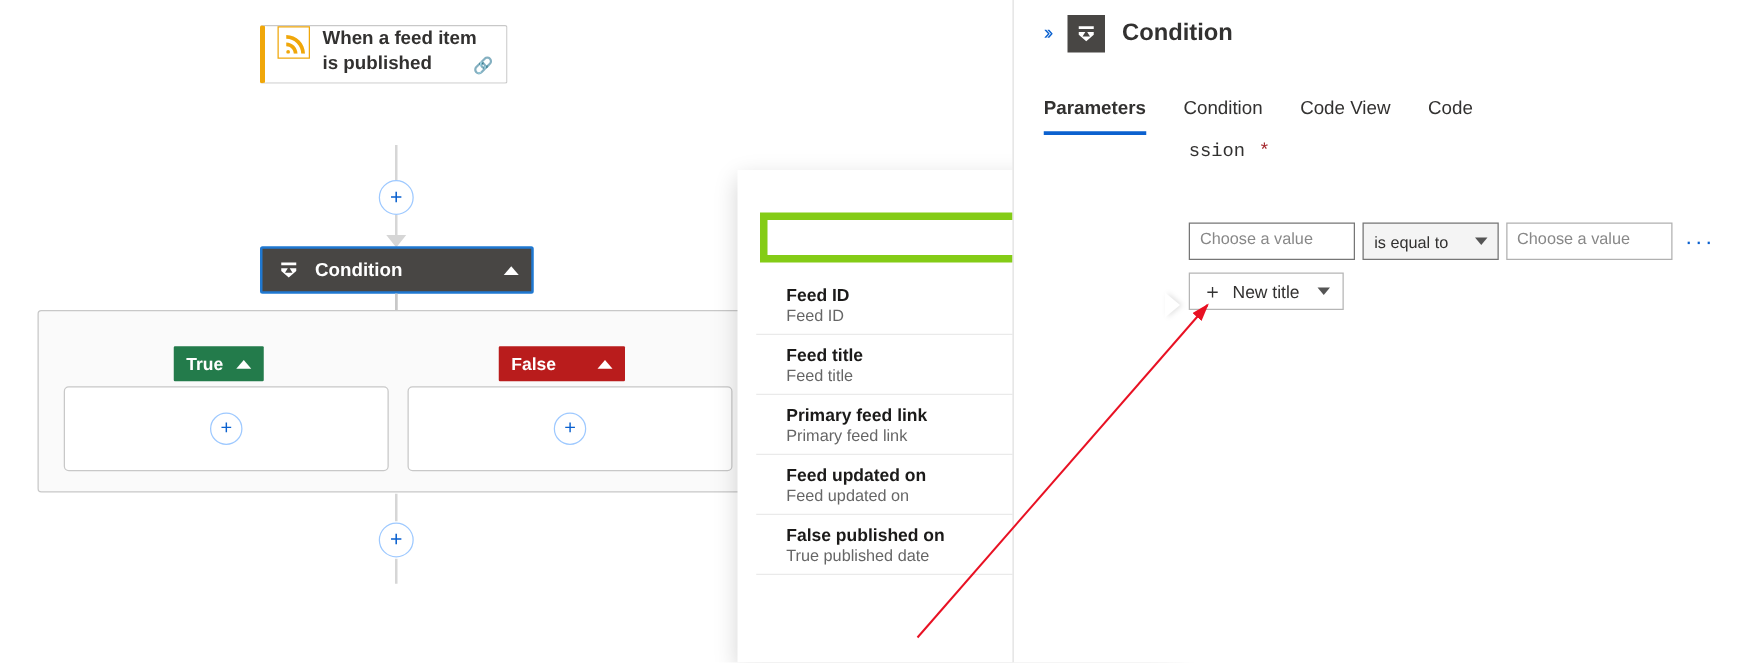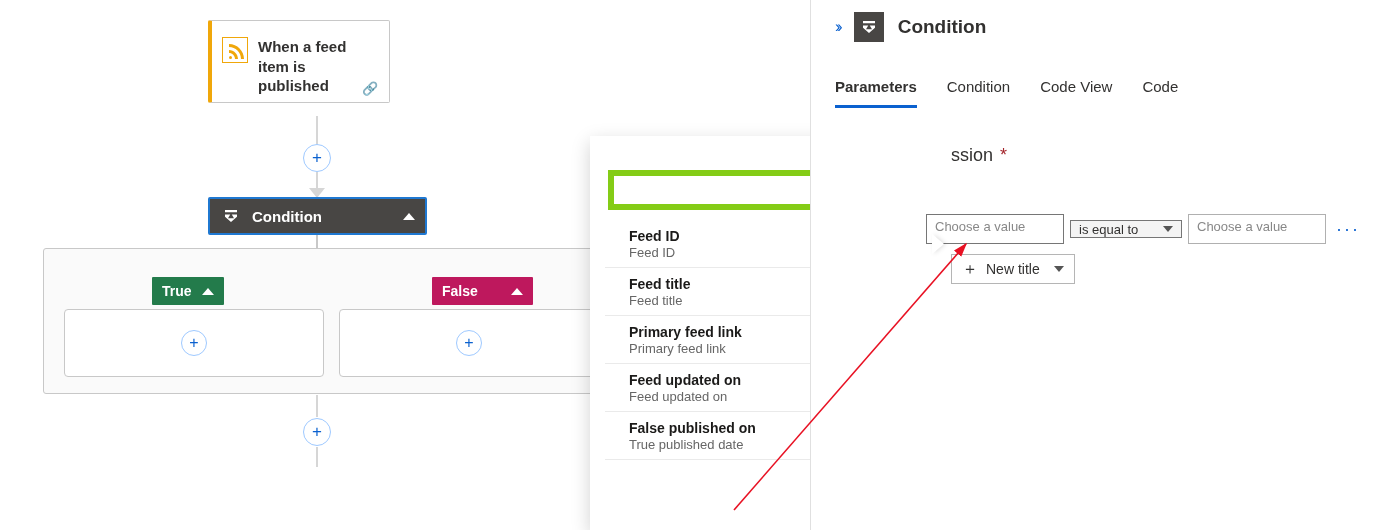--- a/index.html
+++ b/index.html
@@ -16,26 +16,26 @@
   }
   
   .canvas {
     position: absolute;
     left: 0; top: 0;
     width: 810px; height: 530px;
   }
   .trigger-card {
     position: absolute;
     left: 208px; top: 20px;
-    width: 182px;
+    width: 198px;
     border: 1px solid #c8c8c8;
     border-left: 4px solid #f0a70a;
     border-radius: 2px;
     background: #fff;
-    padding: 16px 10px 6px 10px;
+    padding: 0 10px 6px 10px;
   }
   .trigger-card .row {
     display: flex; align-items: flex-start; gap: 10px;
     font-weight: 600;
     font-size: 15px;
     line-height: 1.3;
   }
   .rss-icon {
     width: 26px; height: 26px;
     border: 1px solid #f0a70a;
@@ -100,21 +100,20 @@
     border-right: 6px solid transparent;
     border-bottom: 7px solid #fff;
   }
   .branches-box {
     position: absolute;
     left: 30px; top: 248px;
     width: 574px; height: 146px;
     border: 1px solid #c8c8c8;
     border-radius: 3px;
     background: #fafafa;
-    margin-left: 13px;
   }
   
   .branch-svg {
     position: absolute;
     left: 30px; top: 233px;
     width: 574px; height: 66px;
     pointer-events: none;
   }
   .branch-label {
     position: absolute;
@@ -122,21 +121,21 @@
     height: 28px;
     display: flex; align-items: center; gap: 10px;
     padding: 0 10px;
     color: #fff;
     font-weight: 600;
     font-size: 14px;
     border-radius: 1px;
     cursor: pointer;
   }
   .branch-label.true { left: 108px; background: #237b4b; }
-  .branch-label.false { left: 388px; background: #be185d; gap: 33px; }
+  .branch-label.false { left: 368px; background: #b91c1c; gap: 33px; }
   .branch-label .carat-up { border-bottom-color: #fff; }
   .branch-box {
     position: absolute;
     top: 60px;
     width: 260px; height: 68px;
     border: 1px solid #c8c8c8;
     border-radius: 4px;
     background: #fff;
     display:flex;align-items:center;justify-content:center;
   }
@@ -256,36 +255,36 @@
   }
   .rp-title { font-size:19px; font-weight:600; }
   .rp-tabs {
     display:flex; gap:30px;
     border-bottom: 1px solid #fff;
     margin-top: 10px;
     font-size:15px;
   }
   .rp-tab { padding: 6px 0 10px 0; cursor:pointer; color:#323130; }
   .rp-tab.active { font-weight:600; border-bottom:3px solid #0b61cf; }
-  .rp-field-label { margin-top: 36px; font-size:18px; }
+  .rp-field-label { margin-top: 4px; font-size:15px;font-family:Liberation Mono, monospace; }
   .rp-field-label .req { color:#a4262c; margin-left:2px; }
   .rp-expr-row {
     display:flex; align-items:center; gap:6px;
     margin-top: 48px;
   }
   .expr-input {
     width: 138px; height: 30px;
     border: 1px solid #b0b0b0;
     padding: 4px 8px; font-size:13px;
     color:#888;
     background:#fff;
   }
   .expr-input.active { border:1px solid #767676; }
   .expr-select {
-    width: 112px; height: 18px;
+    width: 112px; height: 30px;
     border: 1px solid #767676;
     background:#f4f4f4;
     display:flex;align-items:center;justify-content:space-between;
     padding: 0 8px; font-size:13px;
     cursor:pointer;
   }
   .chev-down {
     width:0;height:0;
     border-left:5px solid transparent;
     border-right:5px solid transparent;
@@ -442,21 +441,21 @@
   <div class="rp-tabs">
     <div class="rp-tab active">Parameters</div>
     <div class="rp-tab">Condition</div>
     <div class="rp-tab">Code View</div>
     <div class="rp-tab">Code</div>
   </div>
   <div class="rp-field-label" style="margin-left:116px;">
     <span>ssion</span>
     <span class="req">*</span>
   </div>
-  <div class="rp-expr-row" style="margin-left:91px;">
+  <div class="rp-expr-row" style="margin-left:116px;">
     <div class="expr-input active">Choose a value</div>
     <div class="expr-select">
       <span>is equal to</span>
       <span class="chev-down"></span>
     </div>
     <div class="expr-input">Choose a value</div>
     <span class="ellipsis">···</span>
   </div>
   <div class="new-item-btn" style="margin-left:116px;">
     <span class="plus">＋</span>

